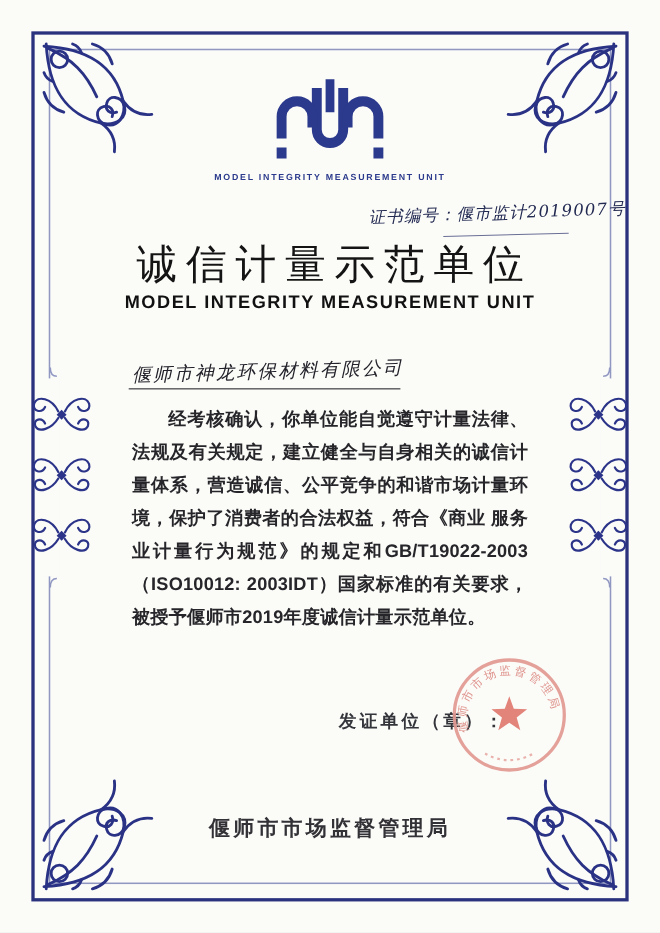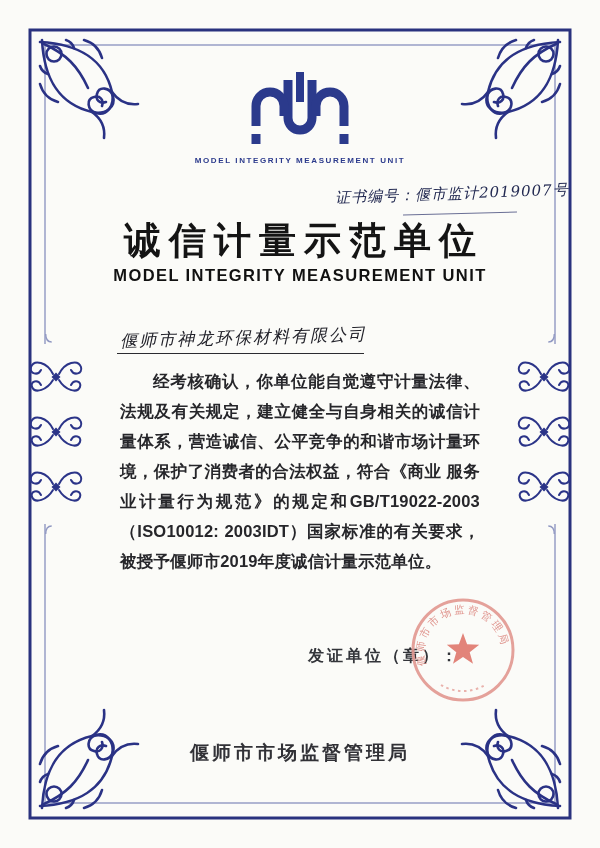--- a/index.html
+++ b/index.html
@@ -31,21 +31,21 @@
   }
   .cert-no-underline{
     position:absolute;left:403px;top:213px;width:114px;height:0;
     border-bottom:1.2px solid #6a6f95;transform:rotate(-1.5deg);z-index:2;
   }
 
   
   .title-zh{
     position:absolute;left:0;top:216px;width:600px;text-align:center;z-index:2;
     font-family:"Liberation Serif","DejaVu Serif",serif;
-    font-size:37px;font-weight:700;letter-spacing:8px;color:#141414;
+    font-size:37px;font-weight:400;letter-spacing:8px;color:#141414;
     text-indent:8px;
   }
   .title-en{
     position:absolute;left:0;top:266px;width:600px;text-align:center;z-index:2;
     font-size:16.5px;font-weight:700;letter-spacing:1.4px;color:#111;
   }
 
   
   .company{
     position:absolute;left:120px;top:326px;width:260px;z-index:2;

